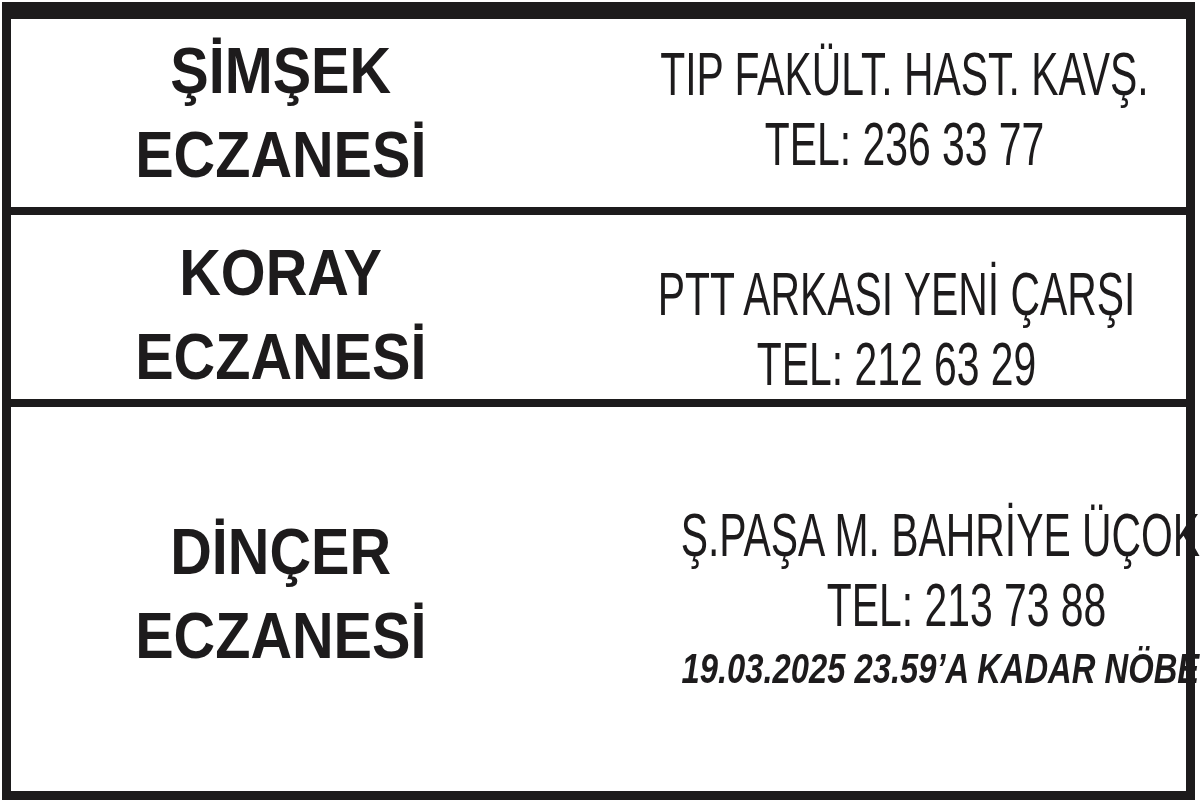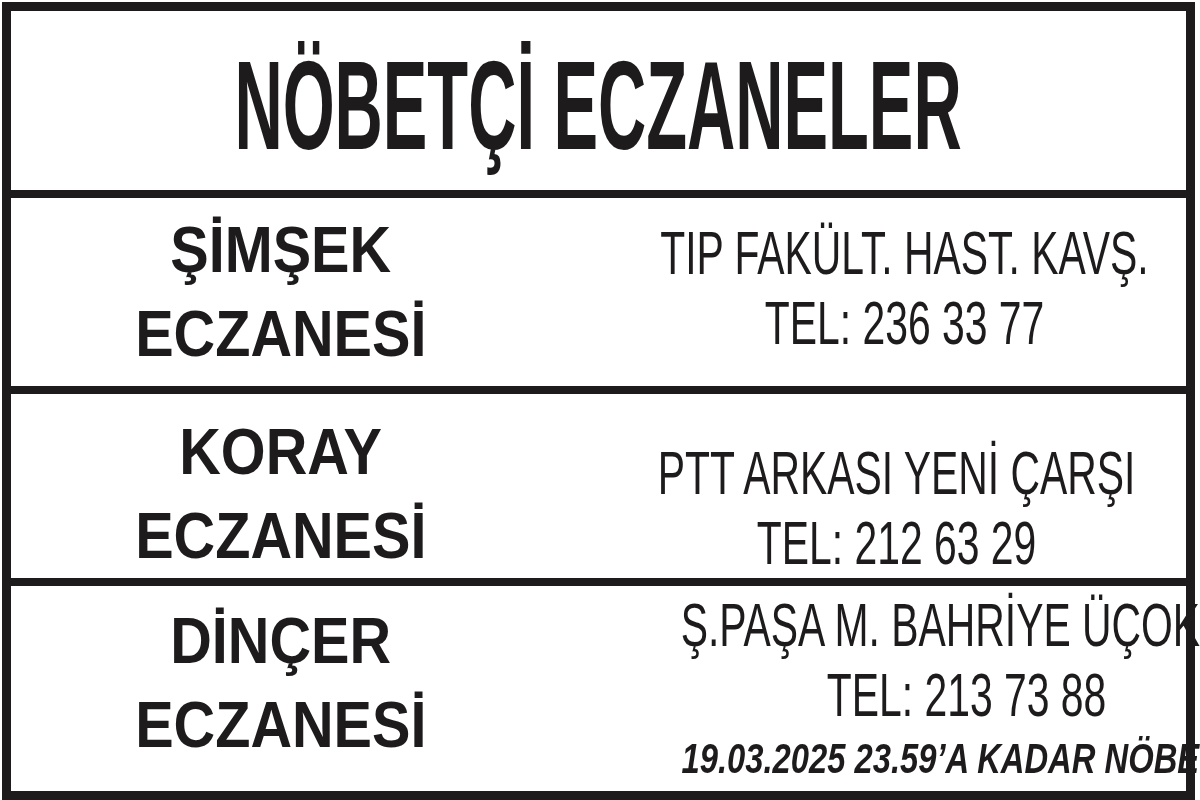--- a/index.html
+++ b/index.html
@@ -104,23 +104,20 @@
   .nudge-r2-left  { margin-top: 4px; }
   .nudge-r2-right { margin-top: -6px; }
   .nudge-r3-left  { margin-top: -11px; }
 </style>
 </head>
 <body>
 
 <div class="page">
   <div class="frame">
 
-    <div class="sec-title">
-      <span class="title-text">NÖBETÇİ ECZANELER</span>
-    </div>
 
     <div class="divider"></div>
 
     <div class="row row-1">
       <div class="cell cell-left">
         <div class="stack">
           <span class="name-line">ŞİMŞEK</span>
           <span class="name-line">ECZANESİ</span>
         </div>
       </div>

